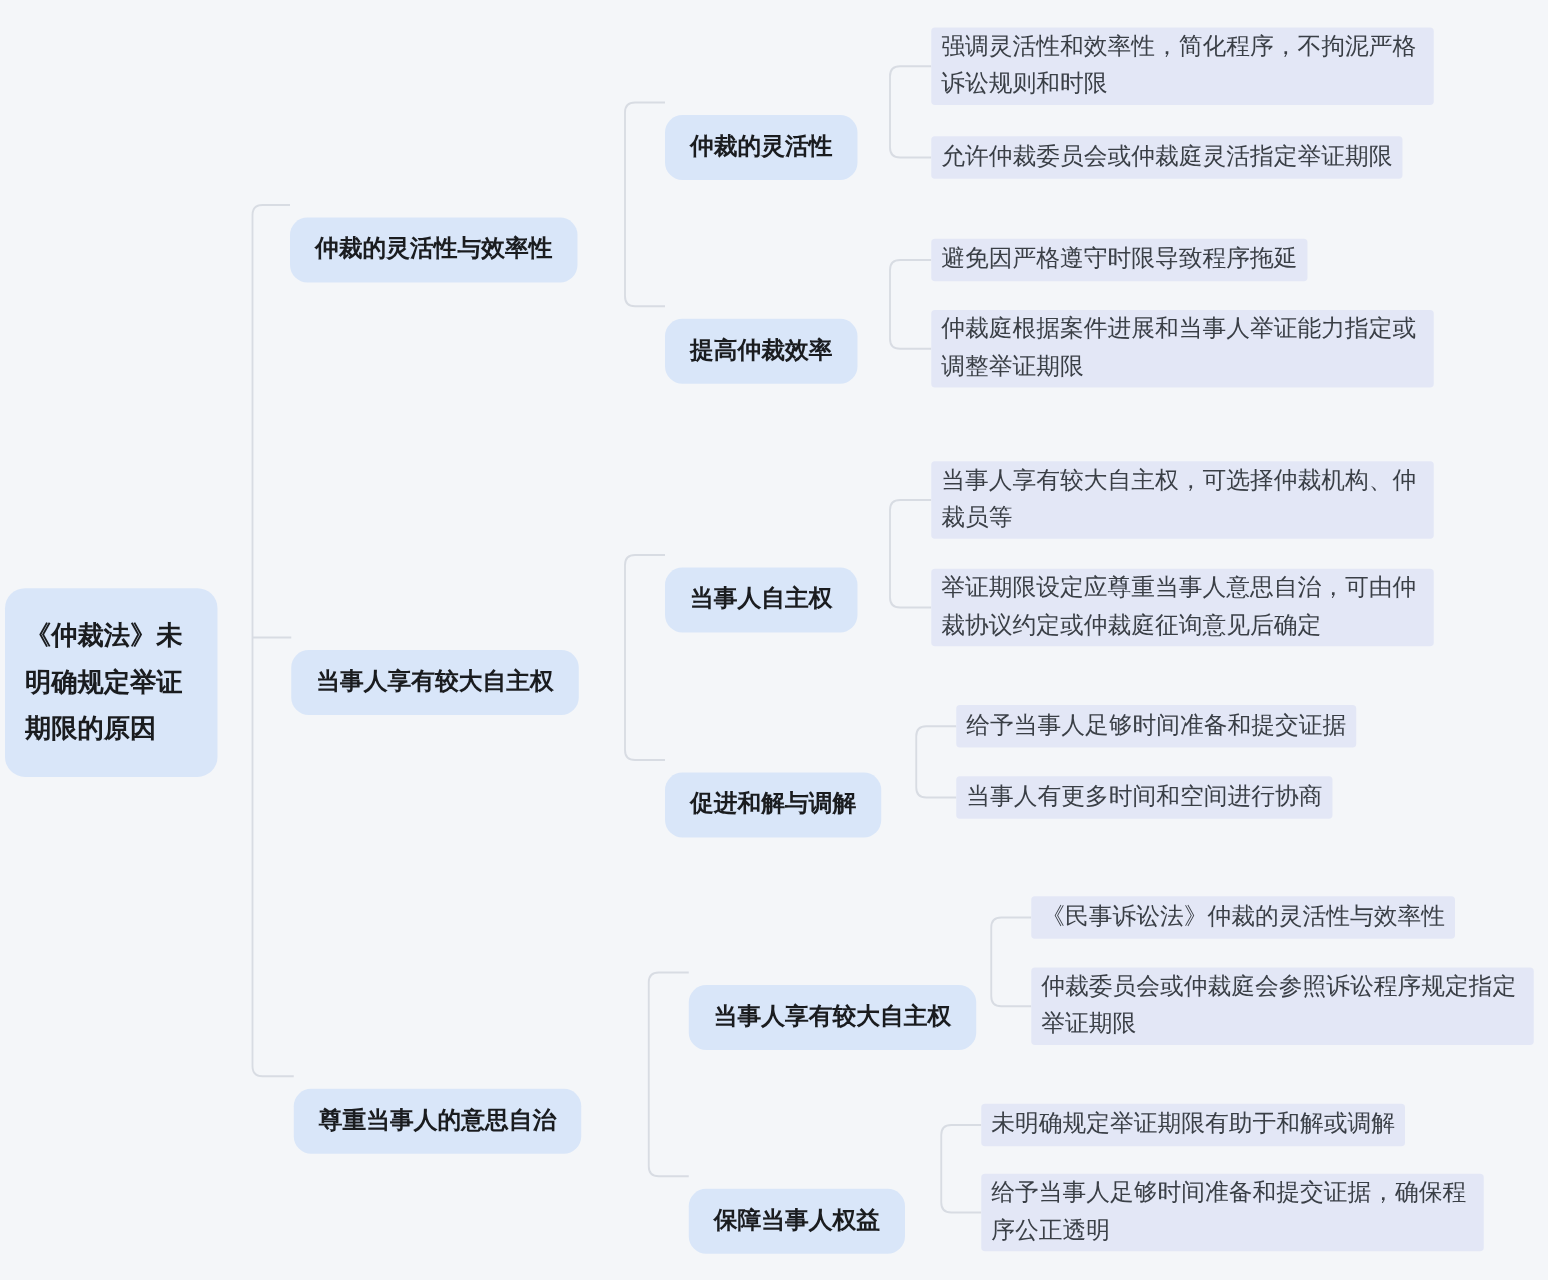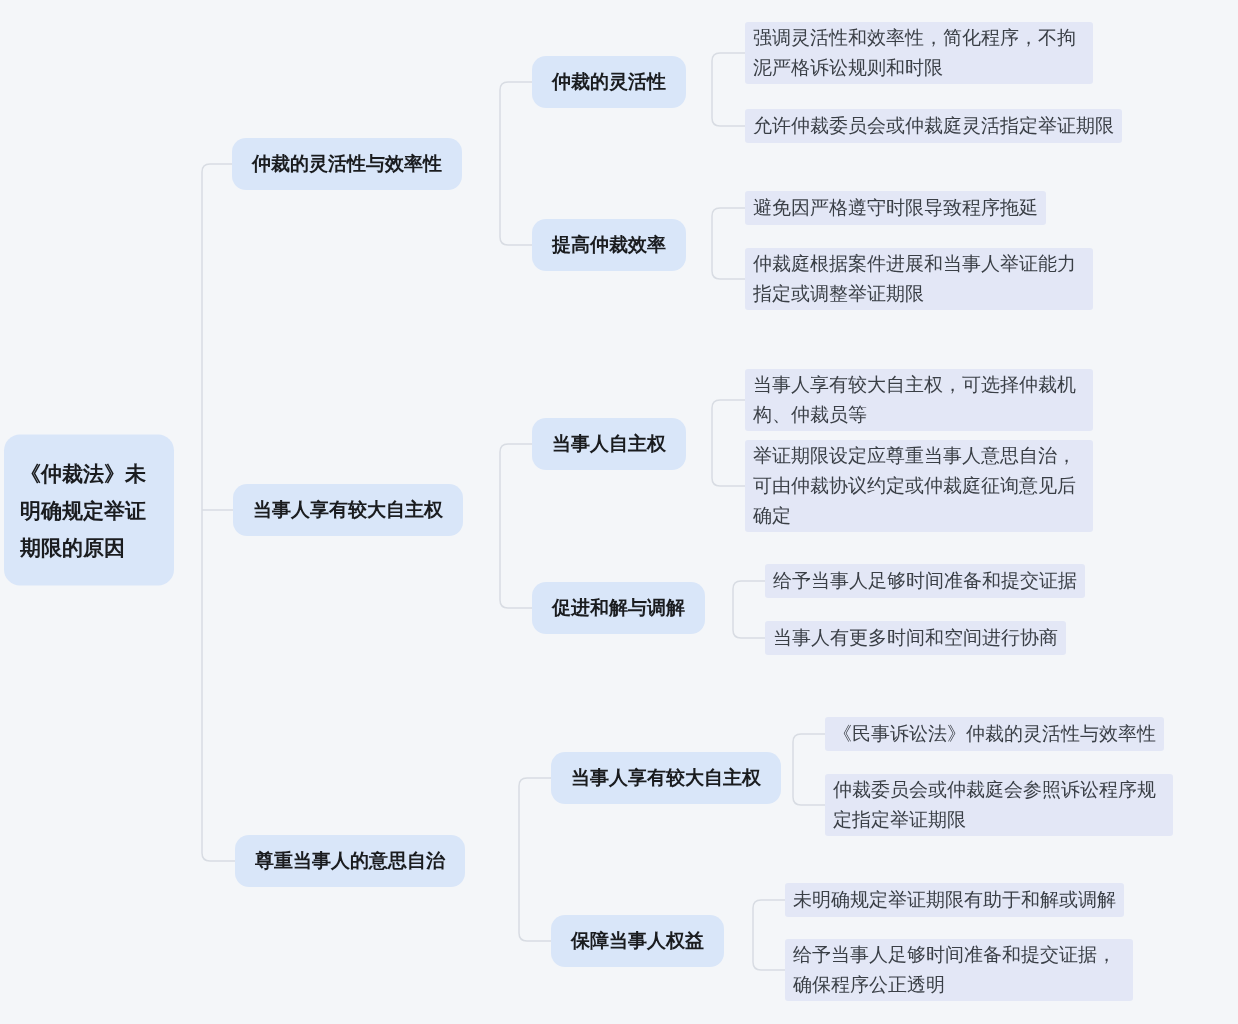--- a/index.html
+++ b/index.html
@@ -37,20 +37,21 @@
     transform:translateY(-50%);
     background:var(--node-fill);
     color:var(--node-text);
     font-weight:bold;
     font-size:19px;
     line-height:20px;
     padding:16px 20px;
     border-radius:14px;
     white-space:nowrap;
     box-sizing:border-box;
+    margin-top:36px;
   }
   .node.root{
     width:170px;
     white-space:normal;
     font-size:21px;
     line-height:37px;
     padding:20px 16px;
     border-radius:16px;
   }
   .leaf{
@@ -60,21 +61,21 @@
     color:var(--leaf-text);
     font-size:19px;
     line-height:30px;
     padding:2px 8px;
     border-radius:3px;
     white-space:nowrap;
     box-sizing:border-box;
   }
   .leaf.multi{
     white-space:normal;
-    width:348px;
+    width:402px;
     padding:1px 8px;
   }
 </style>
 </head>
 <body>
 
 <div class="canvas">
 
   <svg class="connectors" viewBox="0 0 1238 1024" xmlns="http://www.w3.org/2000/svg">
     <path d="M232 164 H210 Q202 164 202 172 V853 Q202 861 210 861 H235 M202 510 H233"></path>

